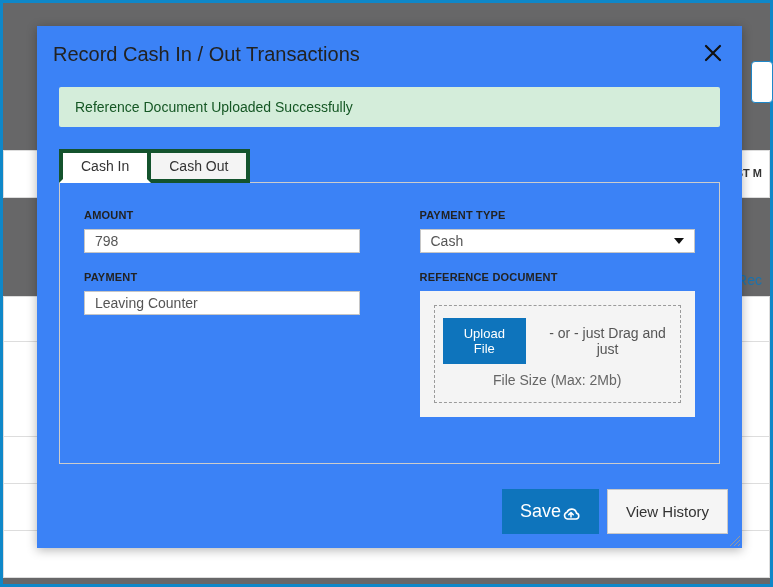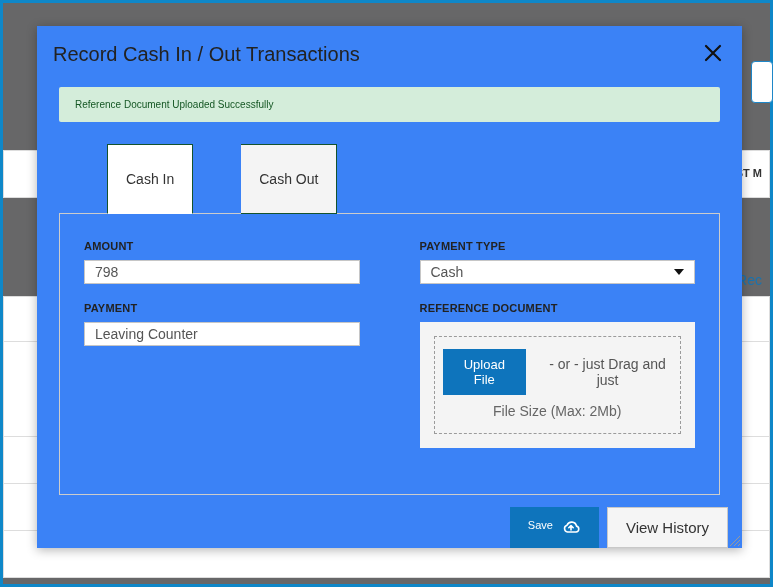--- a/index.html
+++ b/index.html
@@ -69,34 +69,33 @@
   }
   .modal-body {
     padding: 4px 22px 0 22px;
     flex:1;
   }
   .alert-success {
     background:#d4edda;
     color:#155724;
     padding:12px 16px;
     border-radius:2px;
-    font-size:10px;
+    font-size:14px;
     margin-bottom:22px;
   }
   .tabs-row {
     display:flex;
   }
   .tab {
-    padding:26px 18px;
-    border:1px solid #14532d;
+    padding:5px 18px;
+    border:4px solid #14532d;
     background:#f4f4f4;
     font-size:14px;
     cursor:pointer;
     position:relative;
-    margin-left:48px;
   }
   .tab.active {
     background:#fff;
     border-bottom-color:#fff;
     z-index:2;
   }
   .tab + .tab { border-left:none; }
   .tab-panel {
     border:1px solid #ccc;
     margin-top:-1px;
@@ -154,22 +153,22 @@
     display:flex;
     justify-content:flex-end;
     gap:8px;
     padding:12px 14px 14px 14px;
   }
   .btn-primary {
     background:#0e74bc;
     color:#fff;
     border:none;
     padding:12px 18px;
-    font-size:11px;
-    display:flex; align-items:flex-start; gap:8px;
+    font-size:18px;
+    display:flex; align-items:flex-end; gap:0;
     cursor:pointer;
   }
   .btn-secondary {
     background:#f5f5f5;
     border:1px solid #c8c8c8;
     padding:11px 18px;
     font-size:15px;
     color:#333;
     cursor:pointer;
   }

